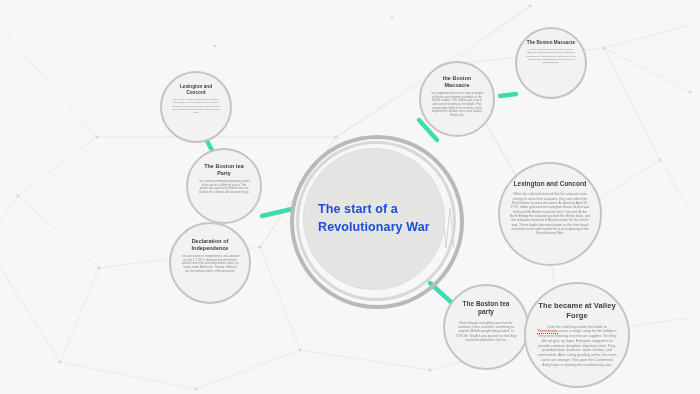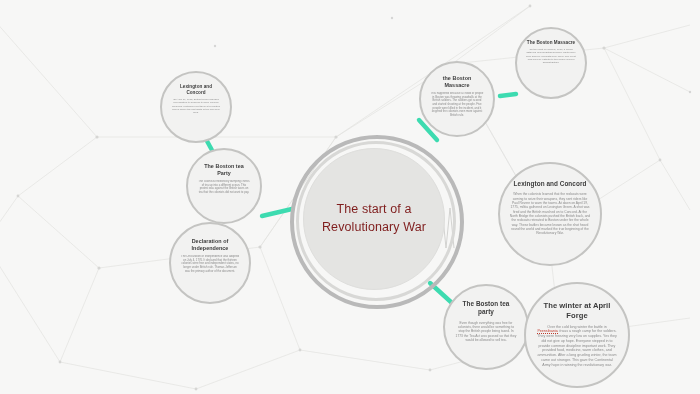--- a/index.html
+++ b/index.html
@@ -50,25 +50,25 @@
     border: 3px solid #d8d8d6;
     background: transparent;
   }
   .hub-inner {
     left: 303px; top: 148px;
     width: 140px; height: 140px;
     background: #e4e4e2;
     border: 1px solid #dededc;
   }
   .hub-title {
-    color: #7f1d1d;
+    color: #1d4ed8;
     font-size: 12.5px;
-    font-weight: normal;
+    font-weight: bold;
     line-height: 1.42;
-    text-align: center;
+    text-align: left;
     width: 112px;
     letter-spacing: 0.1px;
   }
 
   
   .node {
     position: absolute;
     border-radius: 50%;
     background: #f2f2f1;
     border: 2px solid #c4c4c2;
@@ -201,17 +201,17 @@
     <div class="node-title">Lexington and Concord</div>
     <div class="node-body" style="margin-top:4px; max-height:56px;">When the colonists learned that the redcoats were coming to seize their weapons, they sent riders like Paul Revere to warn the towns. At dawn on April 19, 1775, militia gathered on Lexington Green. A shot was fired and the British marched on to Concord. At the North Bridge the colonists pushed the British back, and the redcoats retreated to Boston under fire the whole way. These battles became known as the shot heard round the world and marked the true beginning of the Revolutionary War.</div>
   </div>
 
   <div class="node n-lg" style="left:443px; top:284px; width:86px; height:86px; padding:14px 10px 0;">
     <div class="node-title">The Boston tea party</div>
     <div class="node-body" style="margin-top:4px; max-height:38px;">Even though everything was free for colonists, there would be something to stop the British people being taxed. In 1773 the Tea Act was passed so that they would be allowed to sell tea.</div>
   </div>
 
   <div class="node n-xl" style="left:524px; top:282px; width:106px; height:106px; padding:17px 11px 0;">
-    <div class="node-title">The winter at April Forge</div>
+    <div class="node-title">The became at Valley Forge</div>
     <div class="node-body" style="margin-top:4px; max-height:62px;">Over the cold long winter the battle in <span class="misspelled">Peensilvania</span> it was a rough camp for the soldiers. They were freezing very low on supplies. Yes they did not give up hope. Everyone stepped in to provide common discipline important work. They provided food, medicine, warm clothes, and ammunition. After a long grueling winter, the team came out stronger. This gave the Continental Army hope in winning the revolutionary war.</div>
   </div>
 
 </div>
 
 </body></html>

